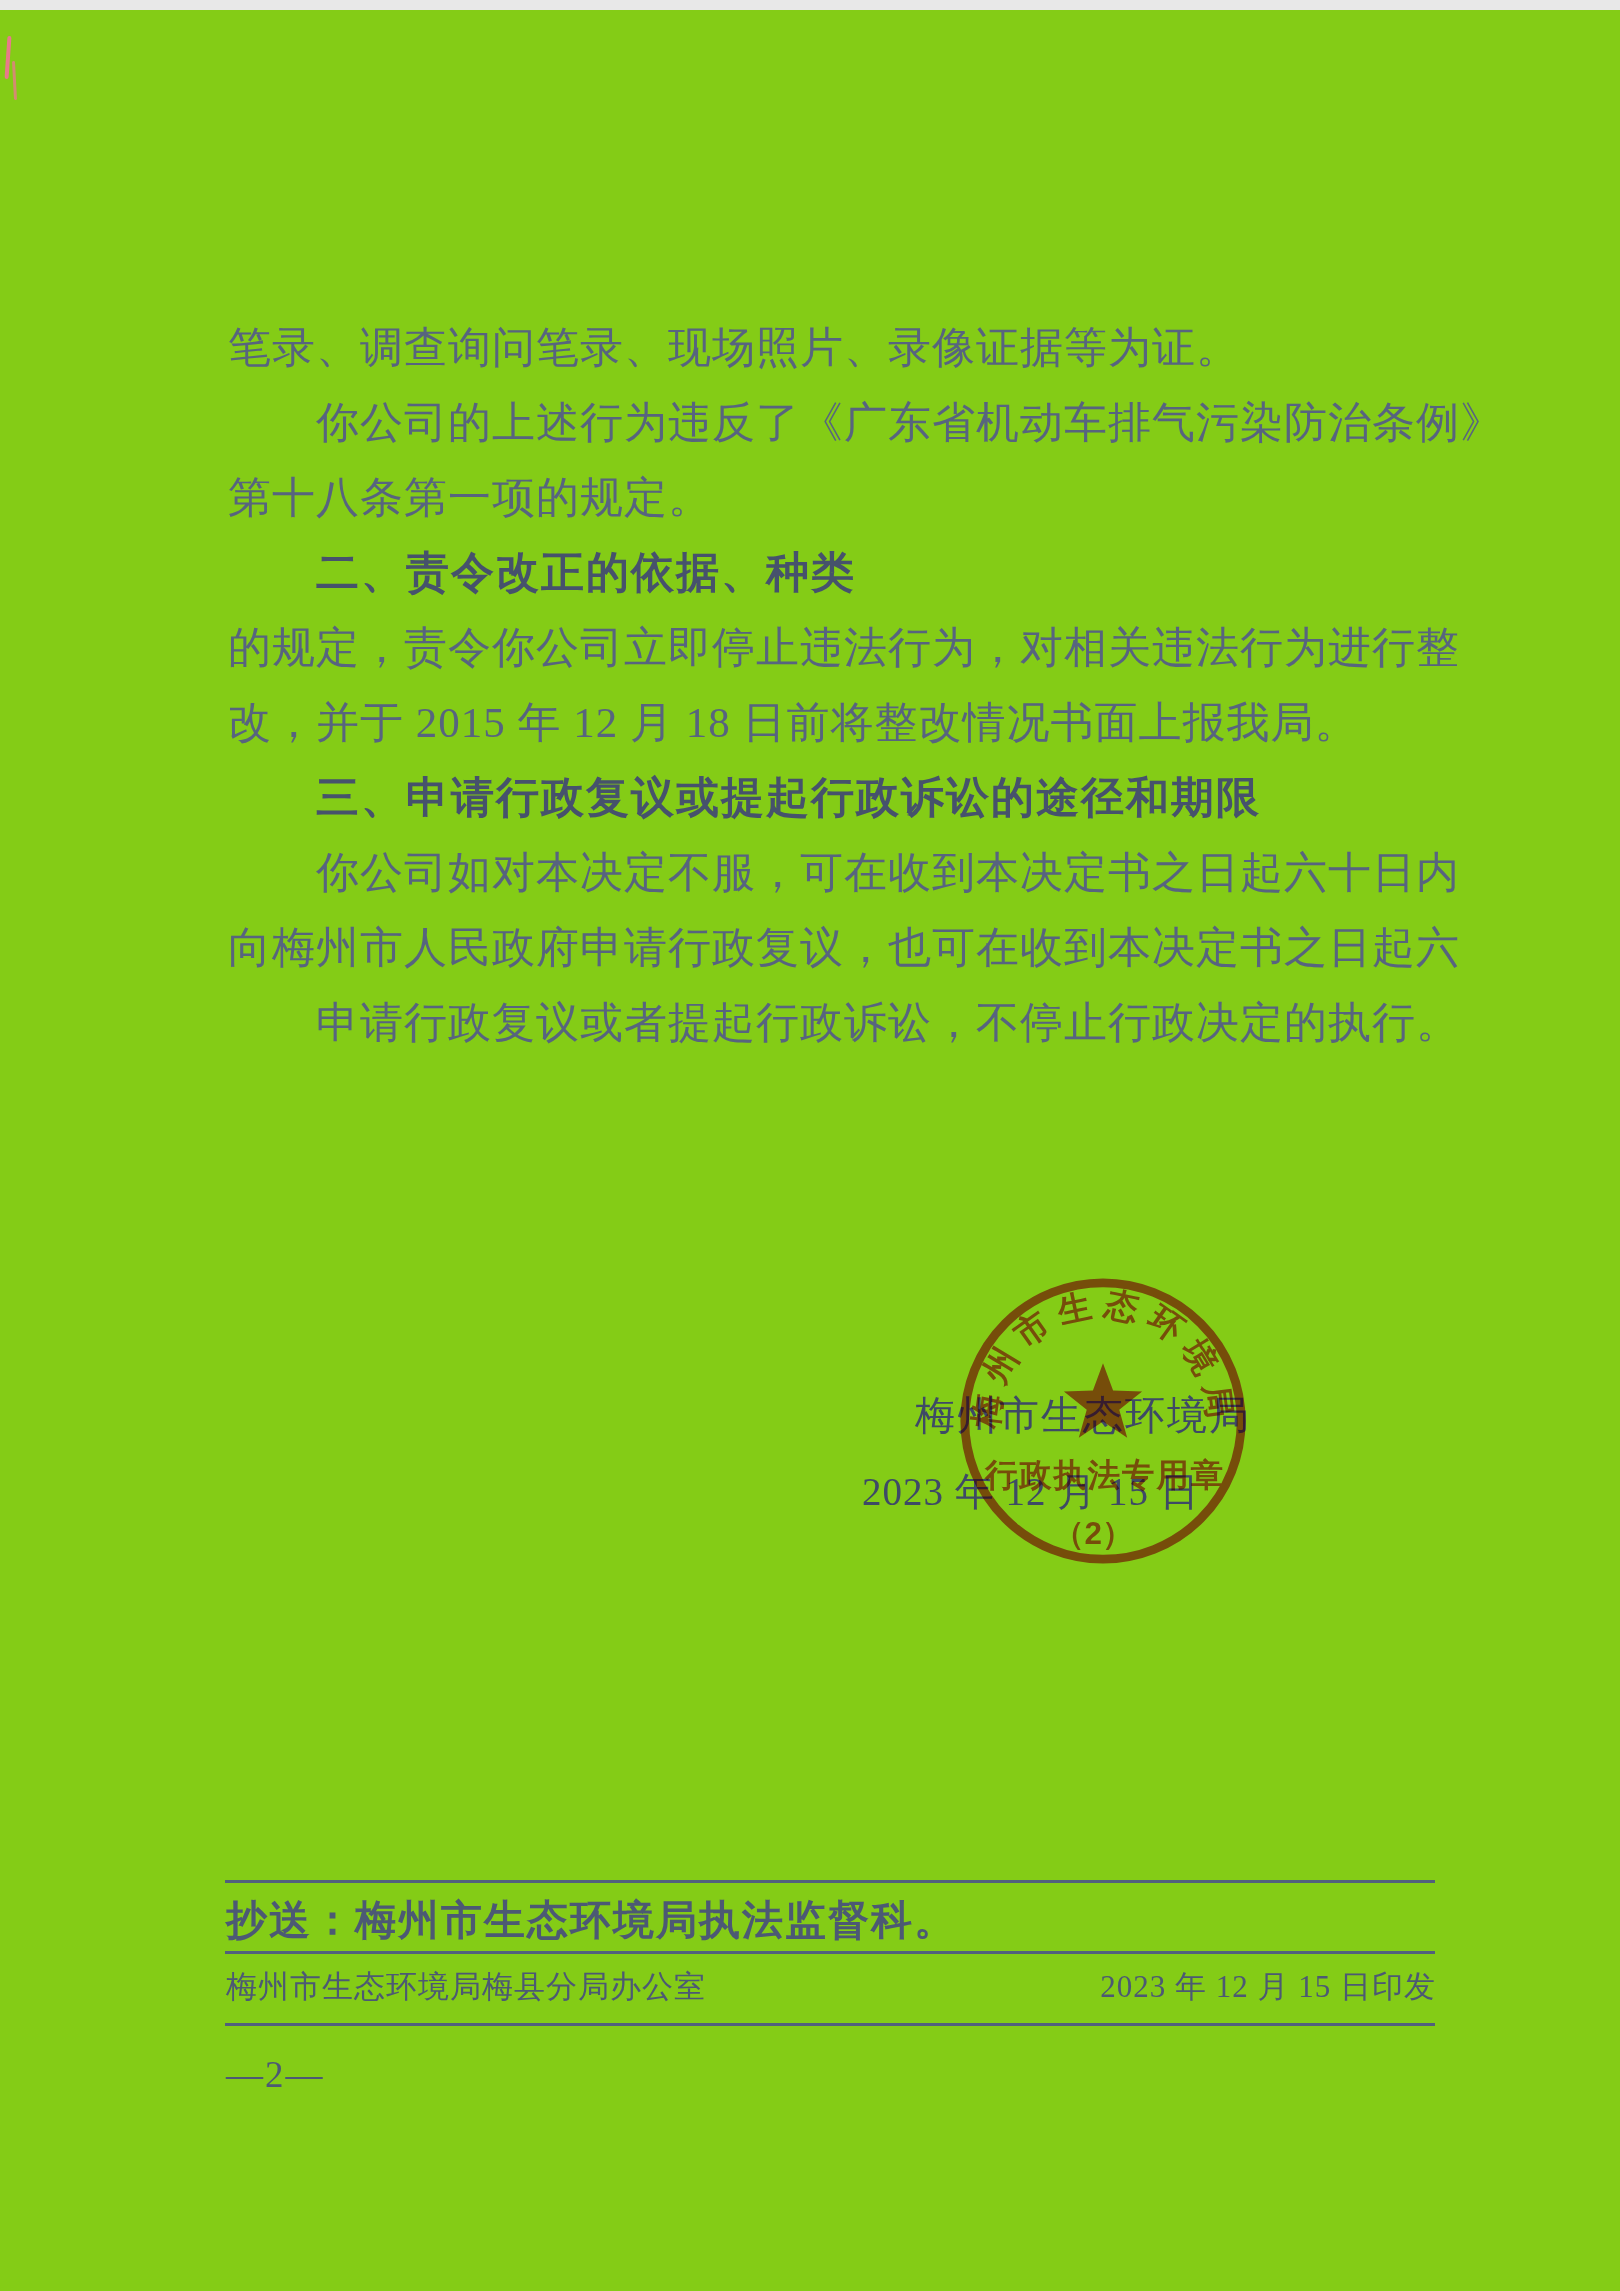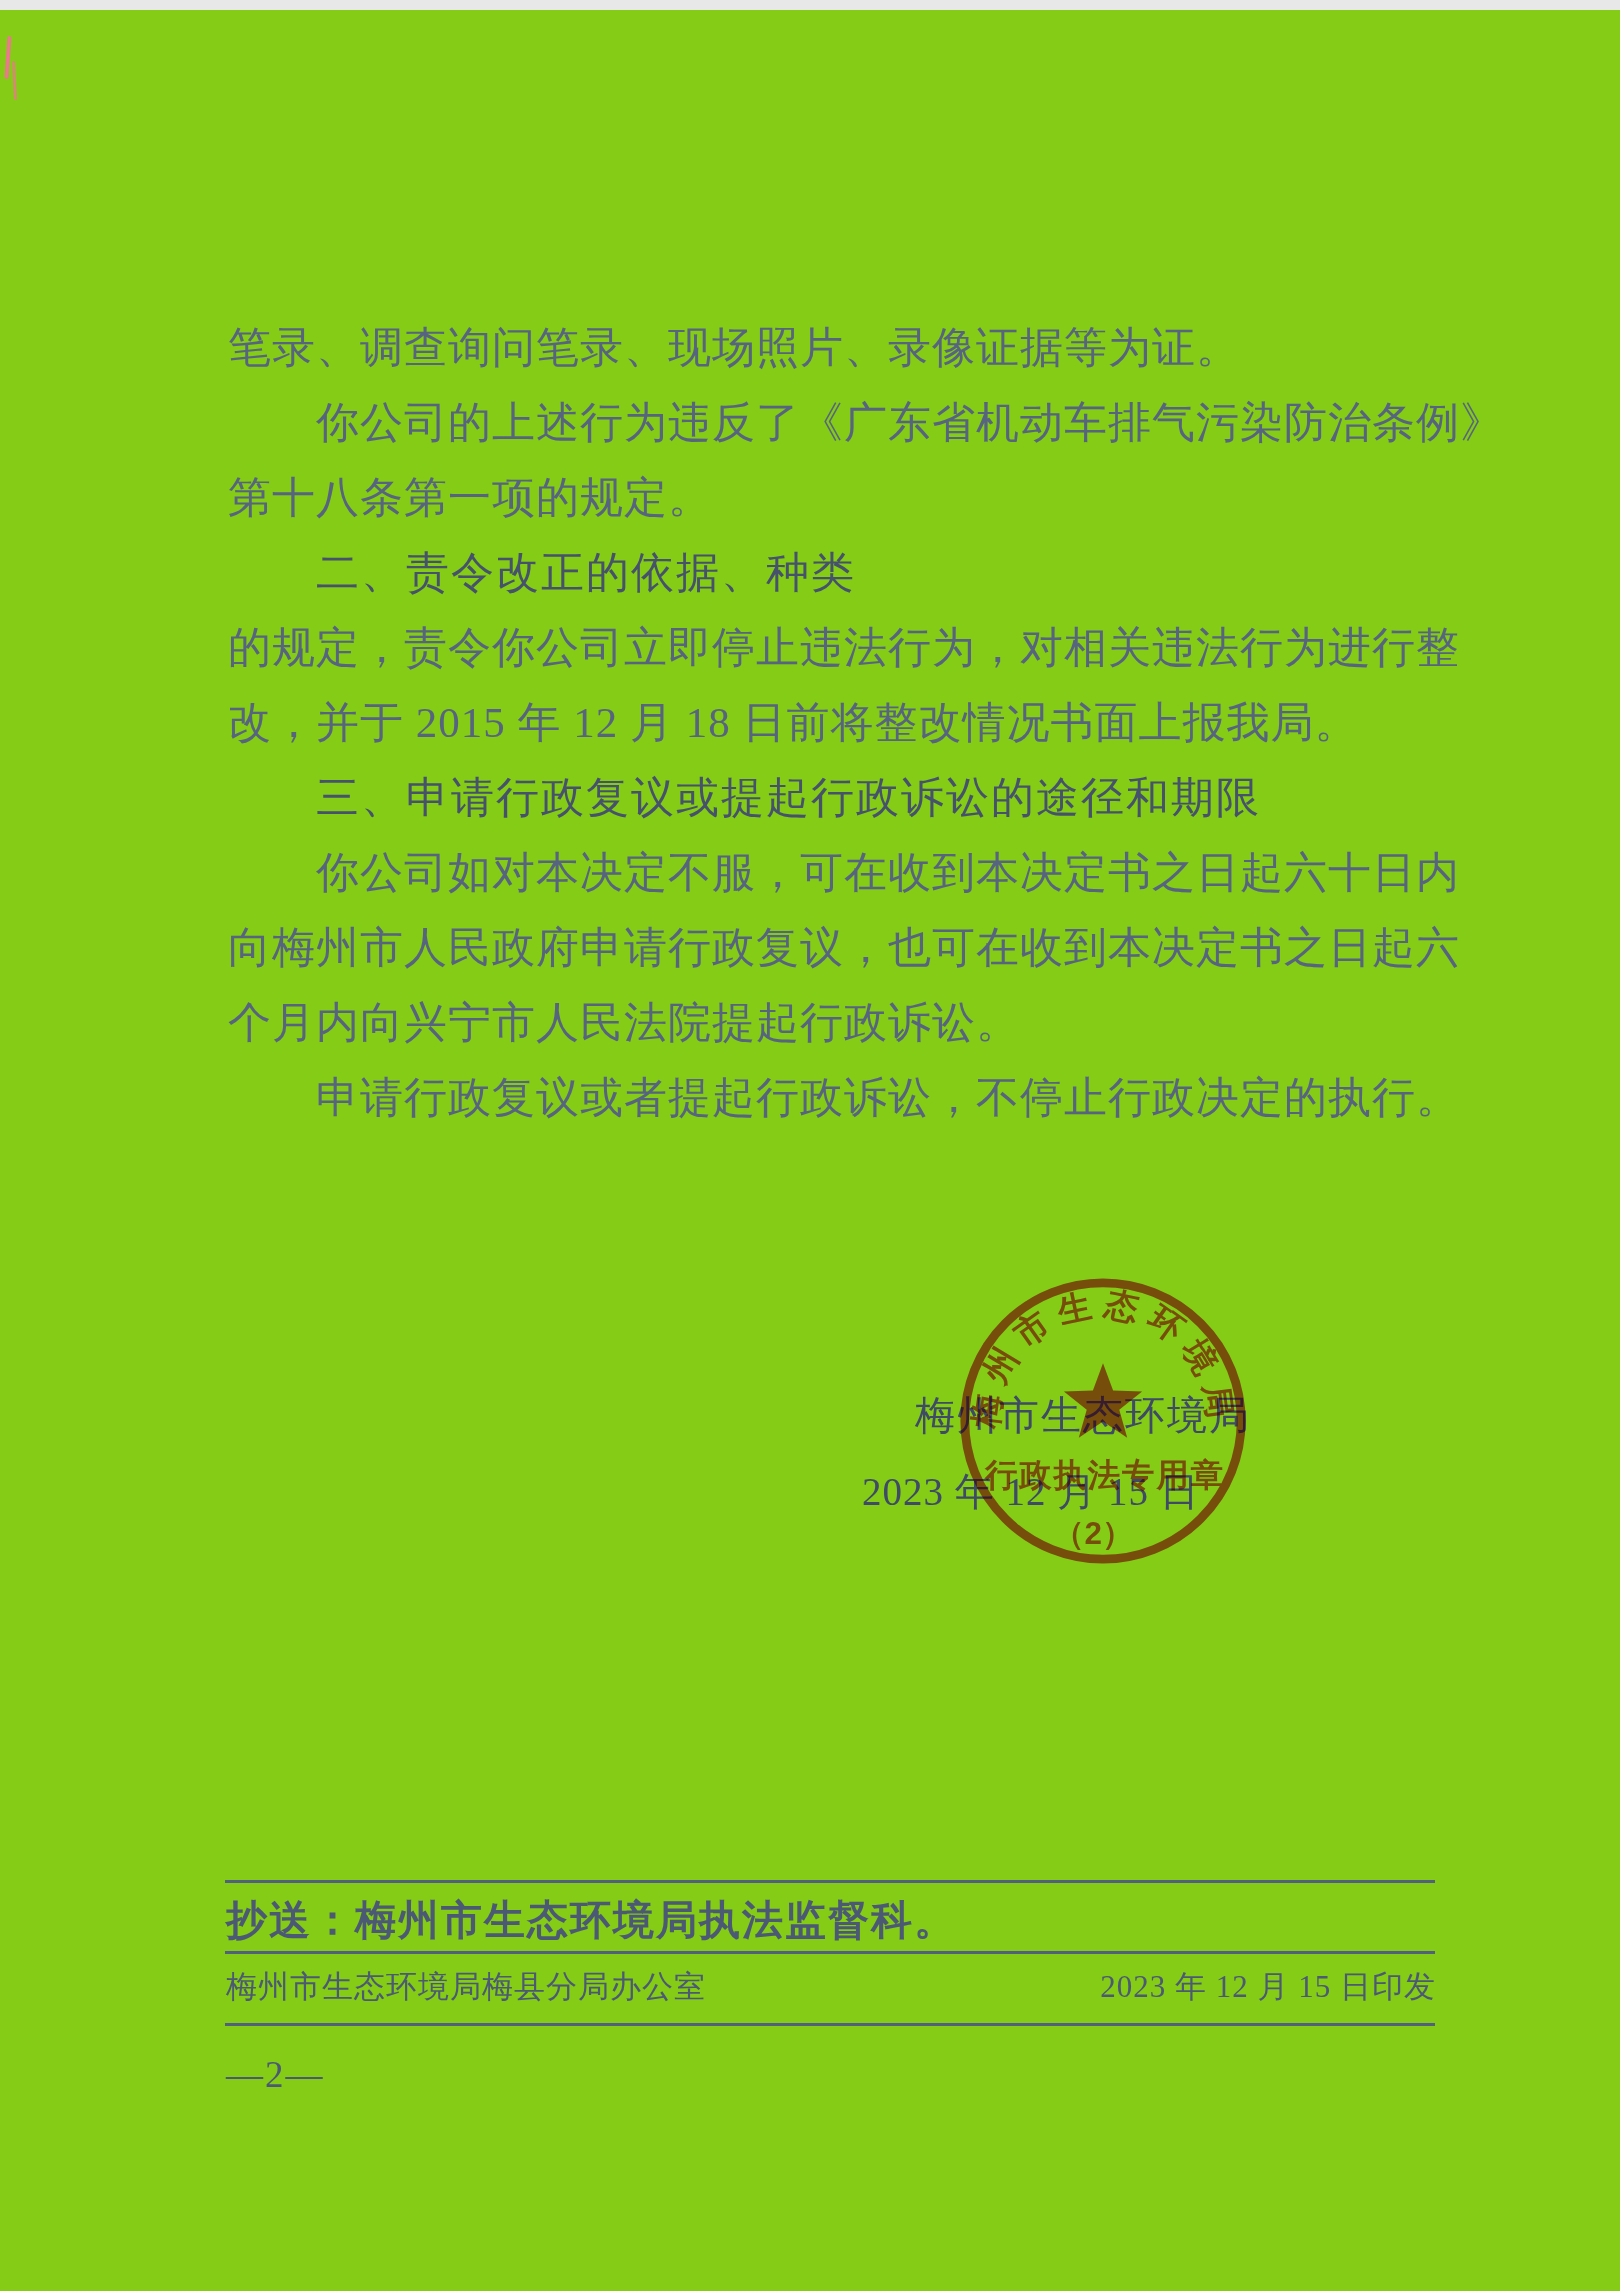--- a/index.html
+++ b/index.html
@@ -18,21 +18,21 @@
   .ln{
     margin:0;padding:0;
     font-size:43px;line-height:75px;
     letter-spacing:1px;
     color:#57647f;
     white-space:nowrap;
   }
   .ln.indent{text-indent:88px;}
   .ln.heading{
     font-family:"Liberation Sans","DejaVu Sans",sans-serif;
-    font-weight:normal;color:#46526c;letter-spacing:2px;
+    font-weight:bold;color:#46526c;letter-spacing:2px;
   }
   
   .sig-agency{
     position:absolute;left:915px;top:1378px;
     font-size:40px;letter-spacing:2px;color:#3e4a66;white-space:nowrap;
   }
   .sig-date{
     position:absolute;left:862px;top:1455px;
     font-size:39px;letter-spacing:1px;color:#3e4a66;white-space:nowrap;
   }
@@ -95,21 +95,20 @@
   <section class="body-text">
     <p class="ln">笔录、调查询问笔录、现场照片、录像证据等为证。</p>
     <p class="ln indent">你公司的上述行为违反了《广东省机动车排气污染防治条例》</p>
     <p class="ln">第十八条第一项的规定。</p>
     <p class="ln indent heading">二、责令改正的依据、种类</p>
     <p class="ln">的规定，责令你公司立即停止违法行为，对相关违法行为进行整</p>
     <p class="ln">改，并于 2015 年 12 月 18 日前将整改情况书面上报我局。</p>
     <p class="ln indent heading">三、申请行政复议或提起行政诉讼的途径和期限</p>
     <p class="ln indent">你公司如对本决定不服，可在收到本决定书之日起六十日内</p>
     <p class="ln">向梅州市人民政府申请行政复议，也可在收到本决定书之日起六</p>
-    <p class="ln">个月内向兴宁市人民法院提起行政诉讼。</p>
     <p class="ln indent">申请行政复议或者提起行政诉讼，不停止行政决定的执行。</p>
   </section>
 
   <div class="sig-agency">梅州市生态环境局</div>
   <div class="sig-date">2023 年 12 月 15 日</div>
 
   <svg class="stamp" width="294" height="294" viewBox="0 0 300 300">
     <circle cx="150" cy="150" r="141" fill="none" stroke="#e04a61" stroke-width="9"></circle>
     <path id="sealArc" d="M 44.6 168.6 A 107 107 0 1 1 255.4 168.6" fill="none"></path>
     <text class="arc-text" fill="#e04a61" text-anchor="middle">

